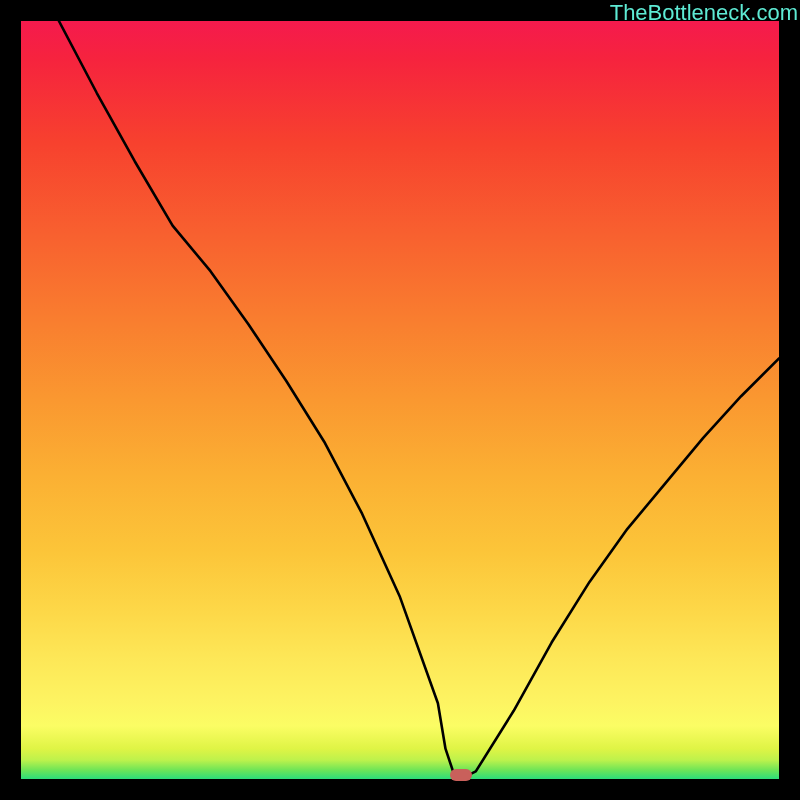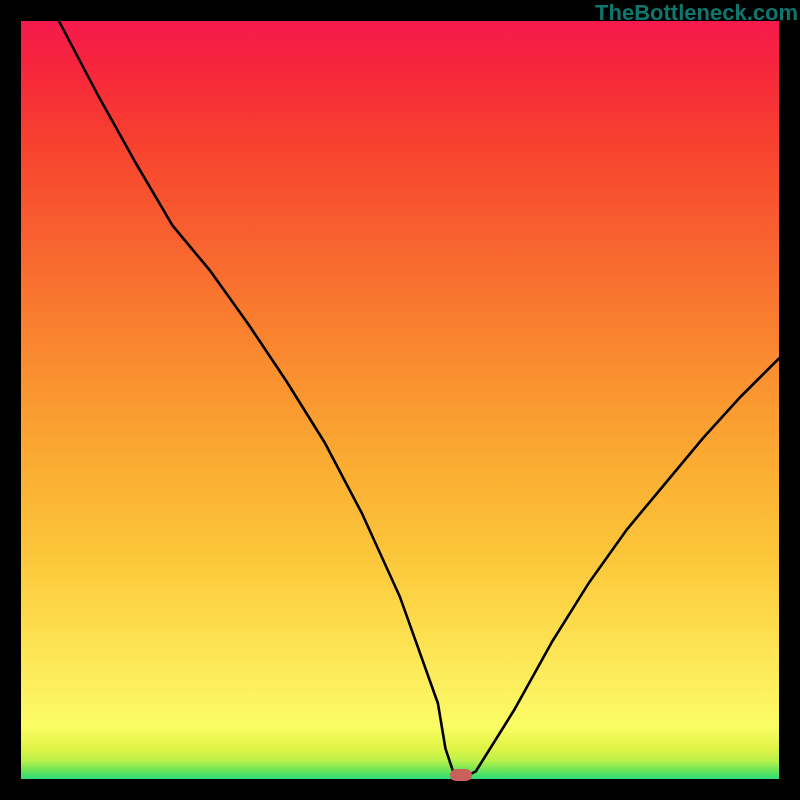--- a/index.html
+++ b/index.html
@@ -42,23 +42,23 @@
       #f8602f 72%,
       #f7412e 84%,
       #f6233e 95%,
       #f51a4d 100%
     );
   }
   .watermark {
     position: absolute;
     top: 0px;
     right: 2px;
-    color: #0f766e;
+    color: #5eead4;
     font-size: 22px;
-    font-weight: 700;
+    font-weight: 400;
     letter-spacing: 0px;
     z-index: 30;
     user-select: none;
   }
   .curve-svg {
     position: absolute;
     top: 21px;
     left: 21px;
     width: 758px;
     height: 758px;

